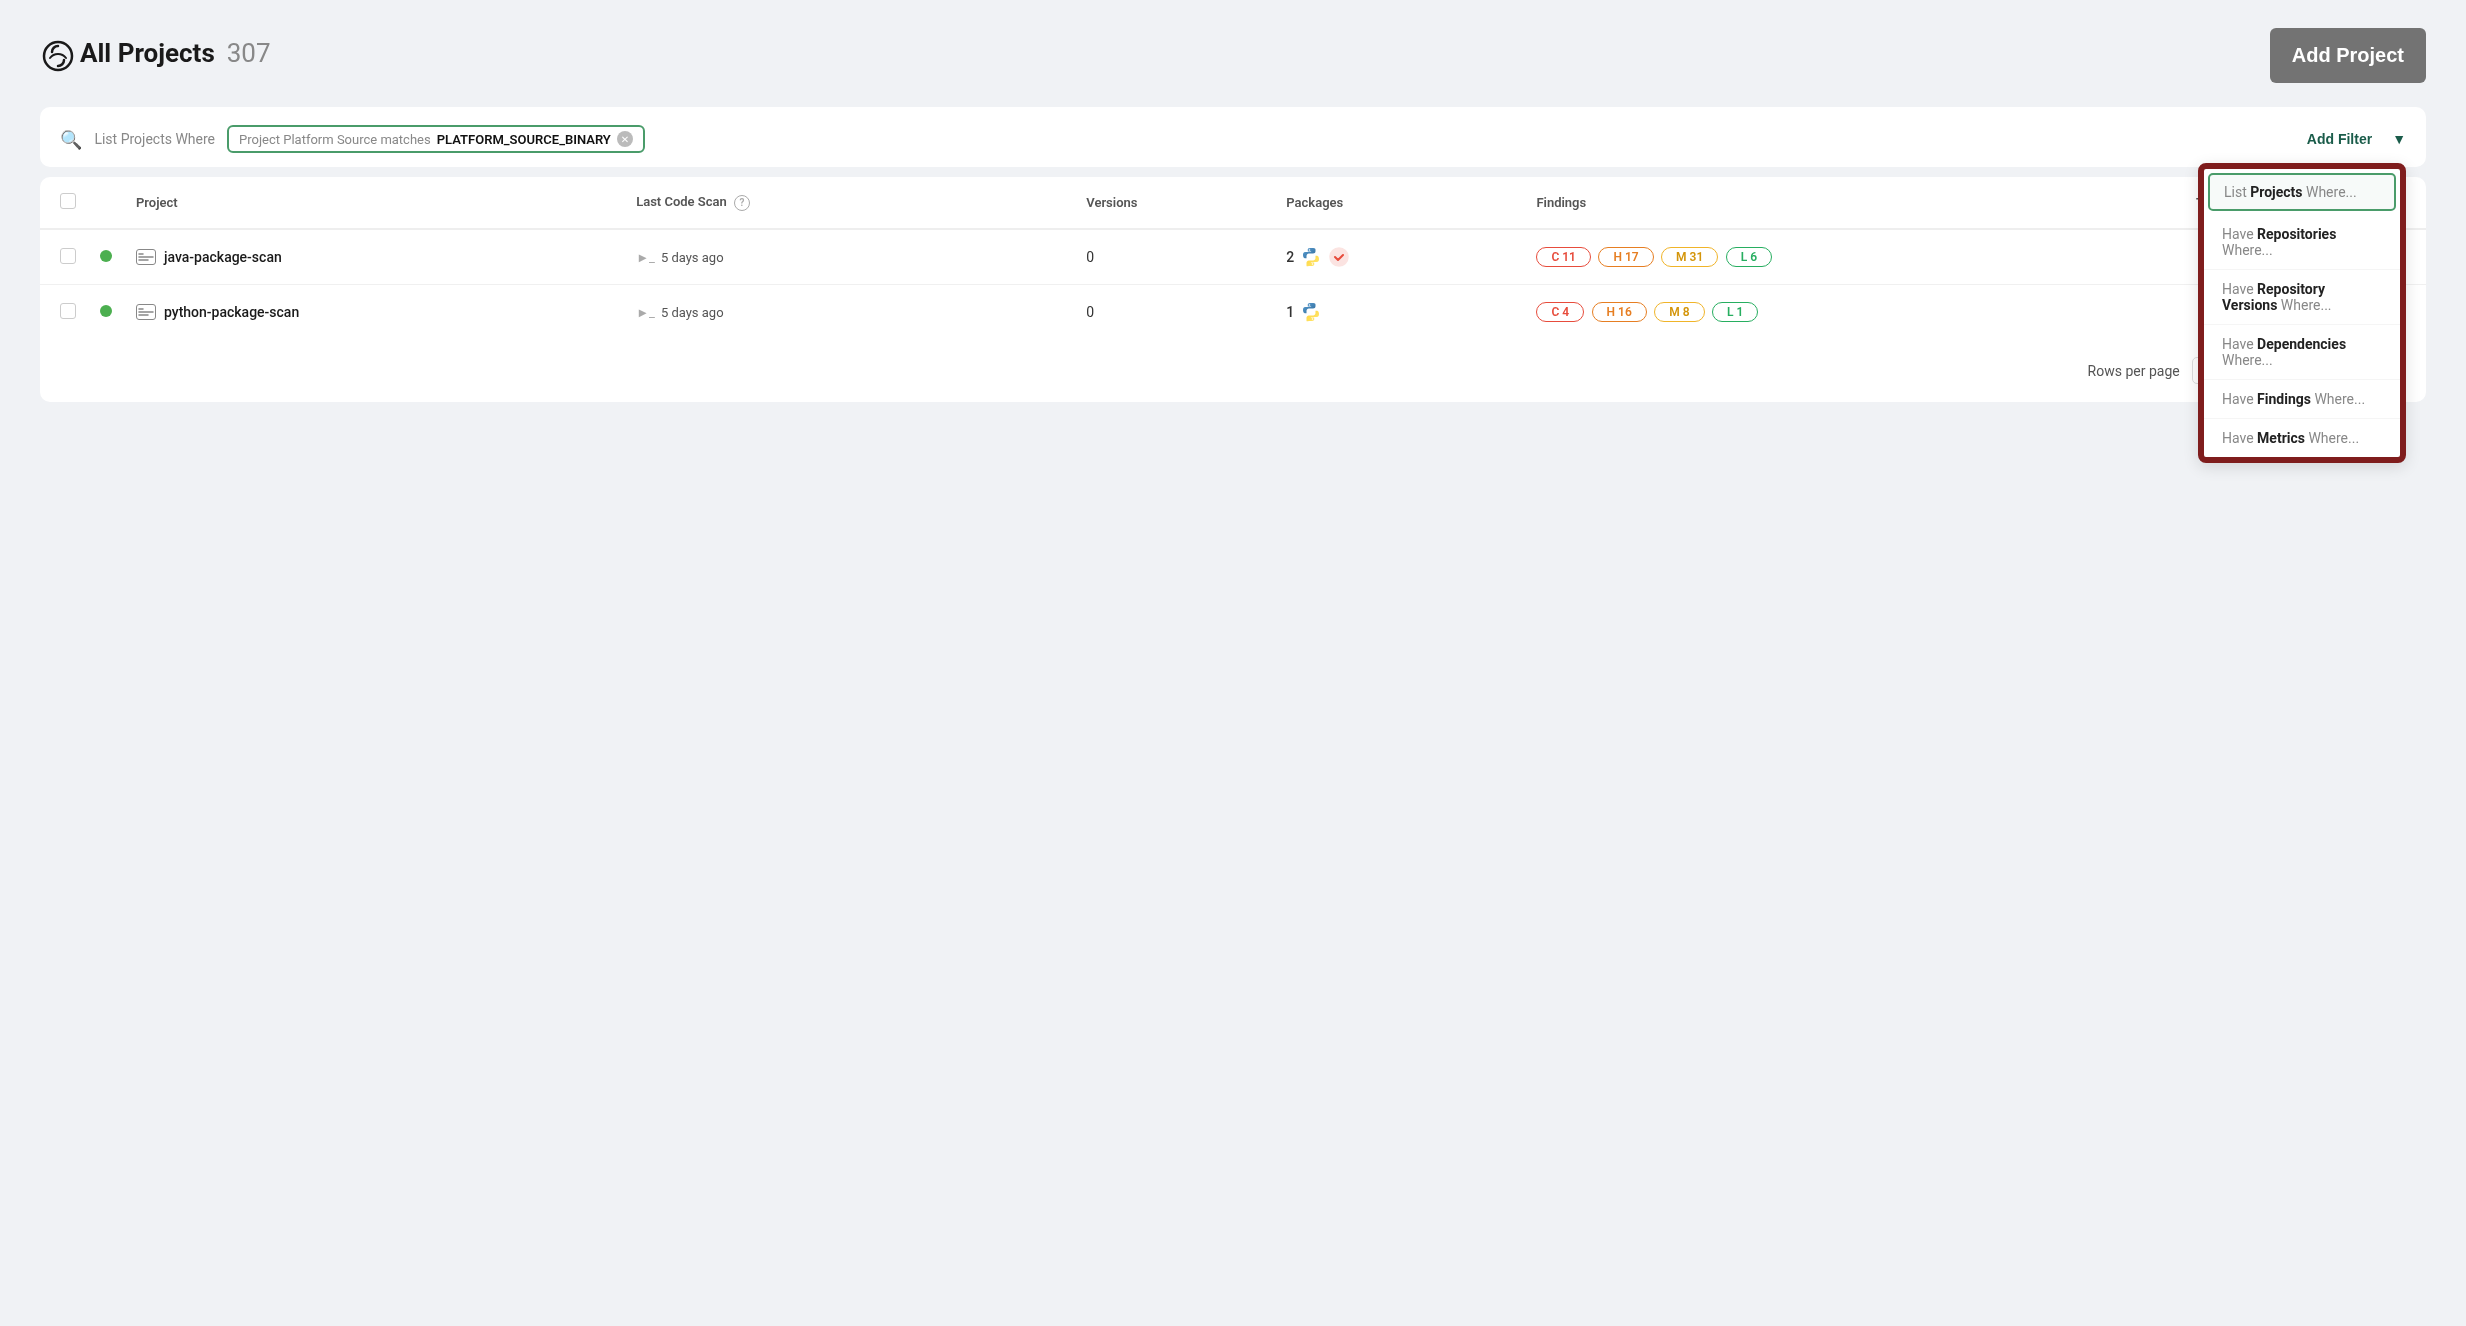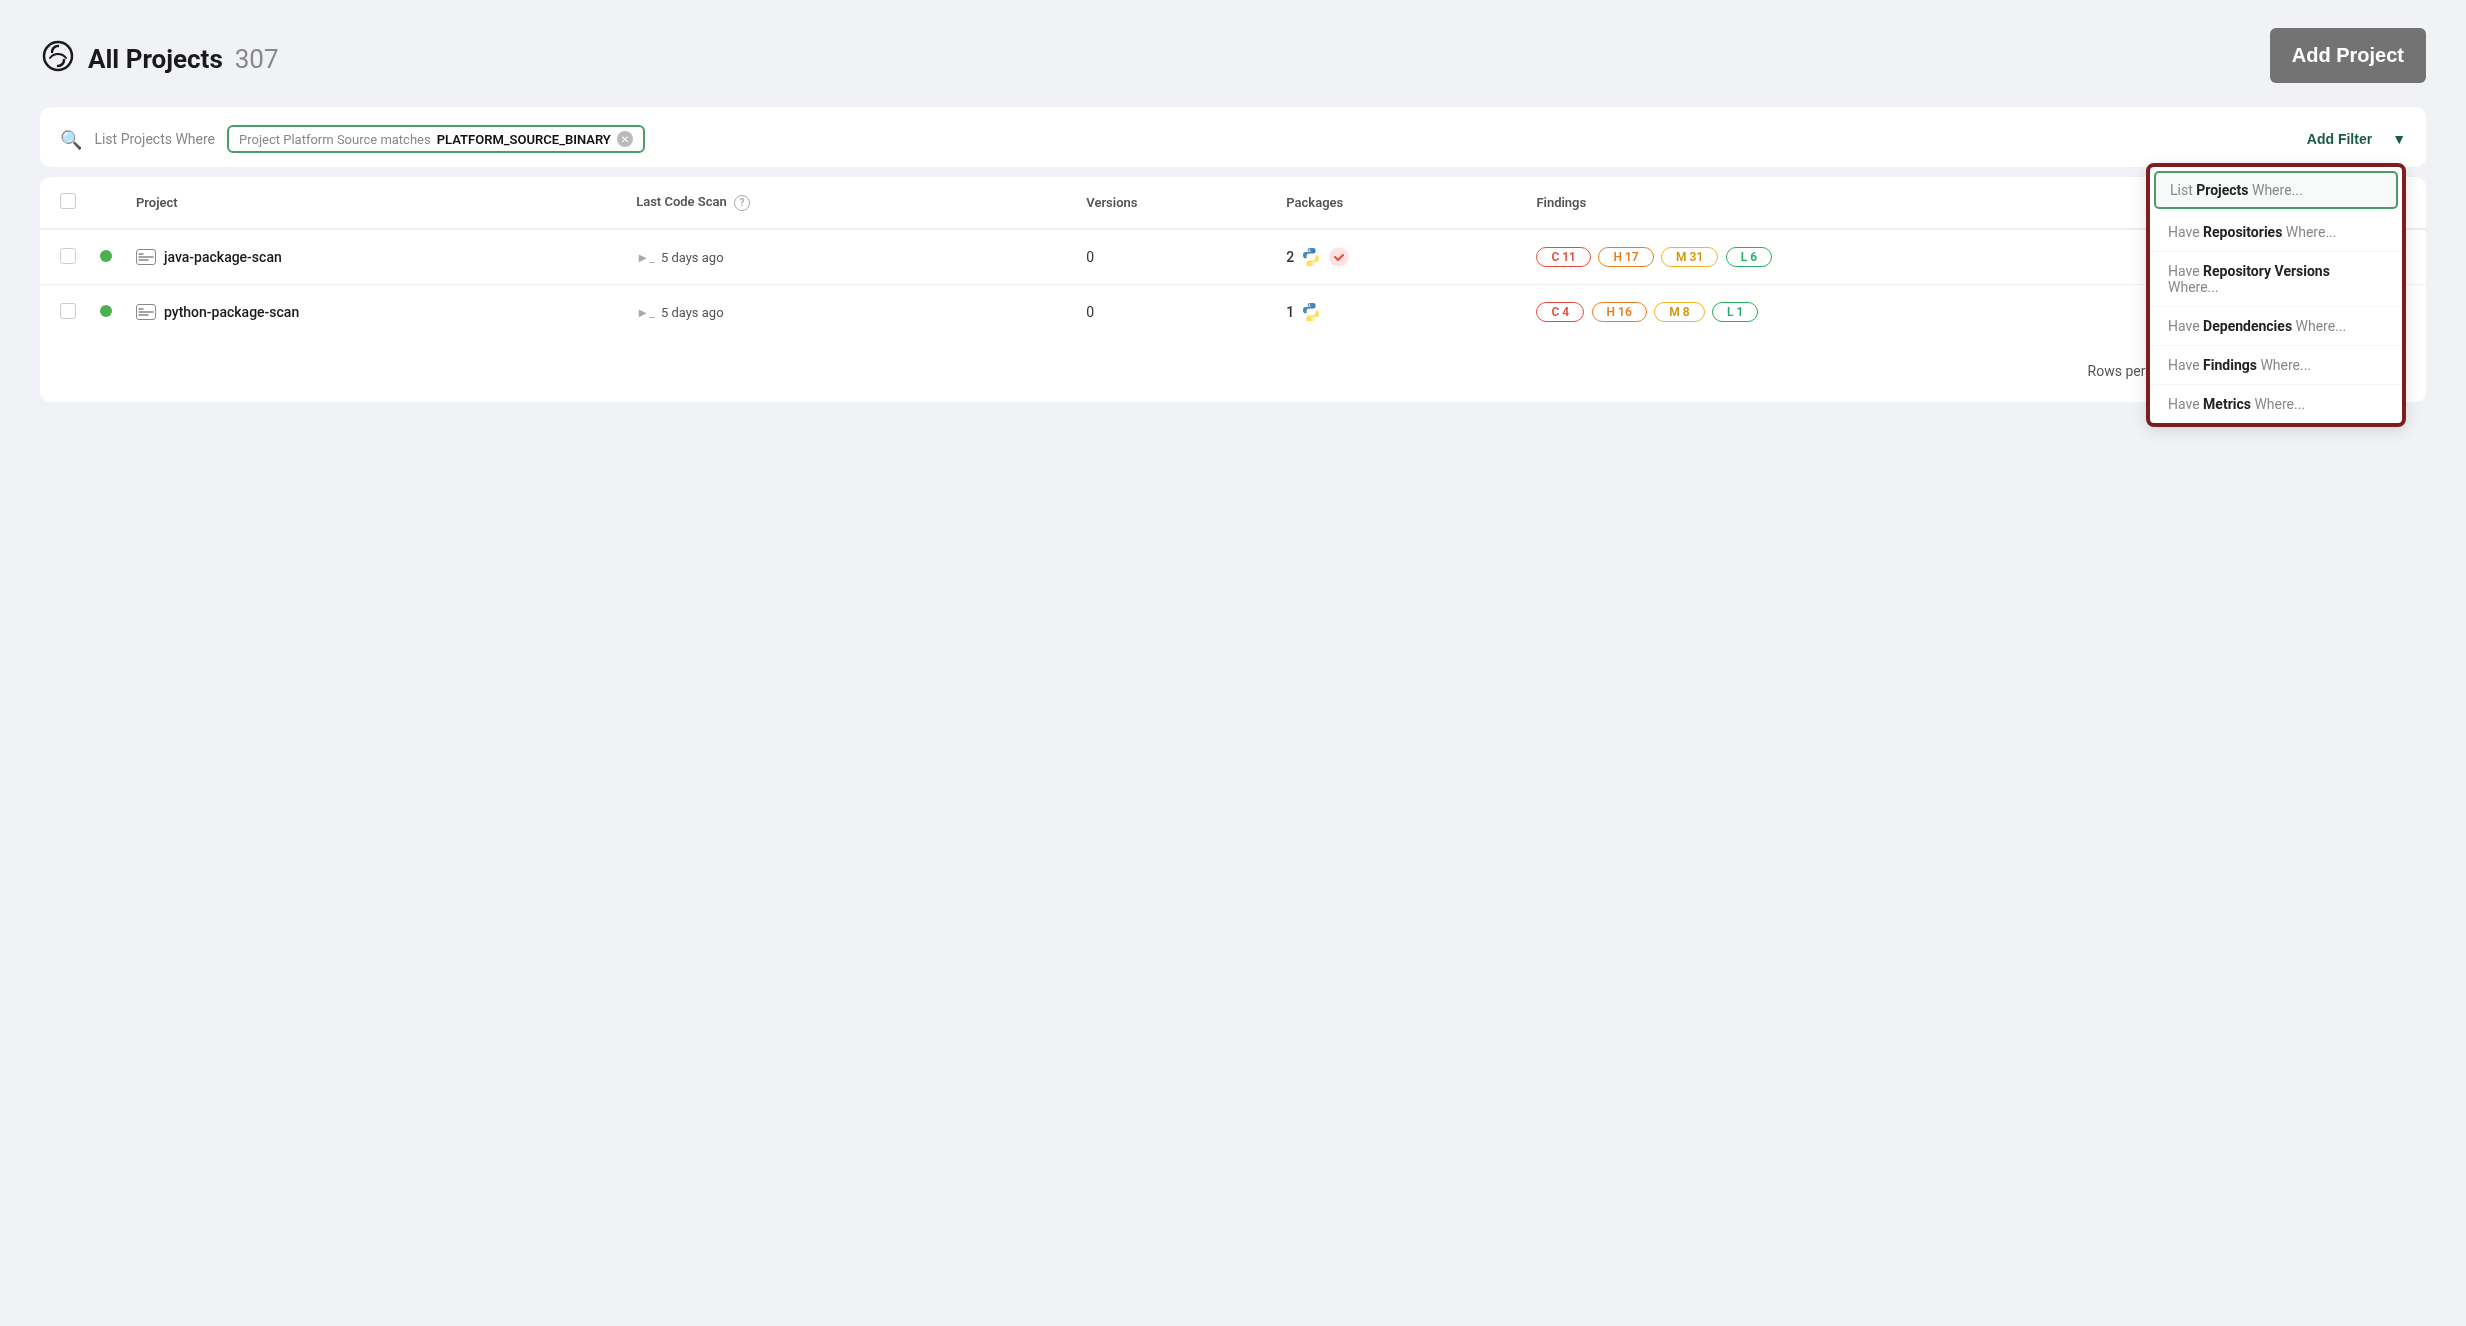--- a/index.html
+++ b/index.html
@@ -18,22 +18,22 @@
     
     .page-header {
       display: flex;
       align-items: center;
       justify-content: space-between;
       margin-bottom: 24px;
     }
 
     .header-left {
       display: flex;
-      align-items: flex-end;
-      gap: 12px;
+      align-items: flex-start;
+      gap: 4px;
     }
 
     .logo-icon {
       width: 36px;
       height: 36px;
     }
 
     .project-count {
       font-size: 26px;
       font-weight: 400;
@@ -116,23 +116,23 @@
       color: #aaa;
       font-size: 14px;
       margin-left: 52px;
     }
 
     
     .dropdown-menu {
       position: absolute;
       top: 44px;
       right: 0;
-      width: 260px;
+      width: 208px;
       background: #fff;
-      border: 4px solid #7f1d1d;
+      border: 6px solid #7f1d1d;
       border-radius: 8px;
       box-shadow: 0 4px 16px rgba(0,0,0,0.12);
       z-index: 100;
       overflow: hidden;
     }
 
     .dropdown-item {
       padding: 11px 18px;
       font-size: 14px;
       color: #555;

